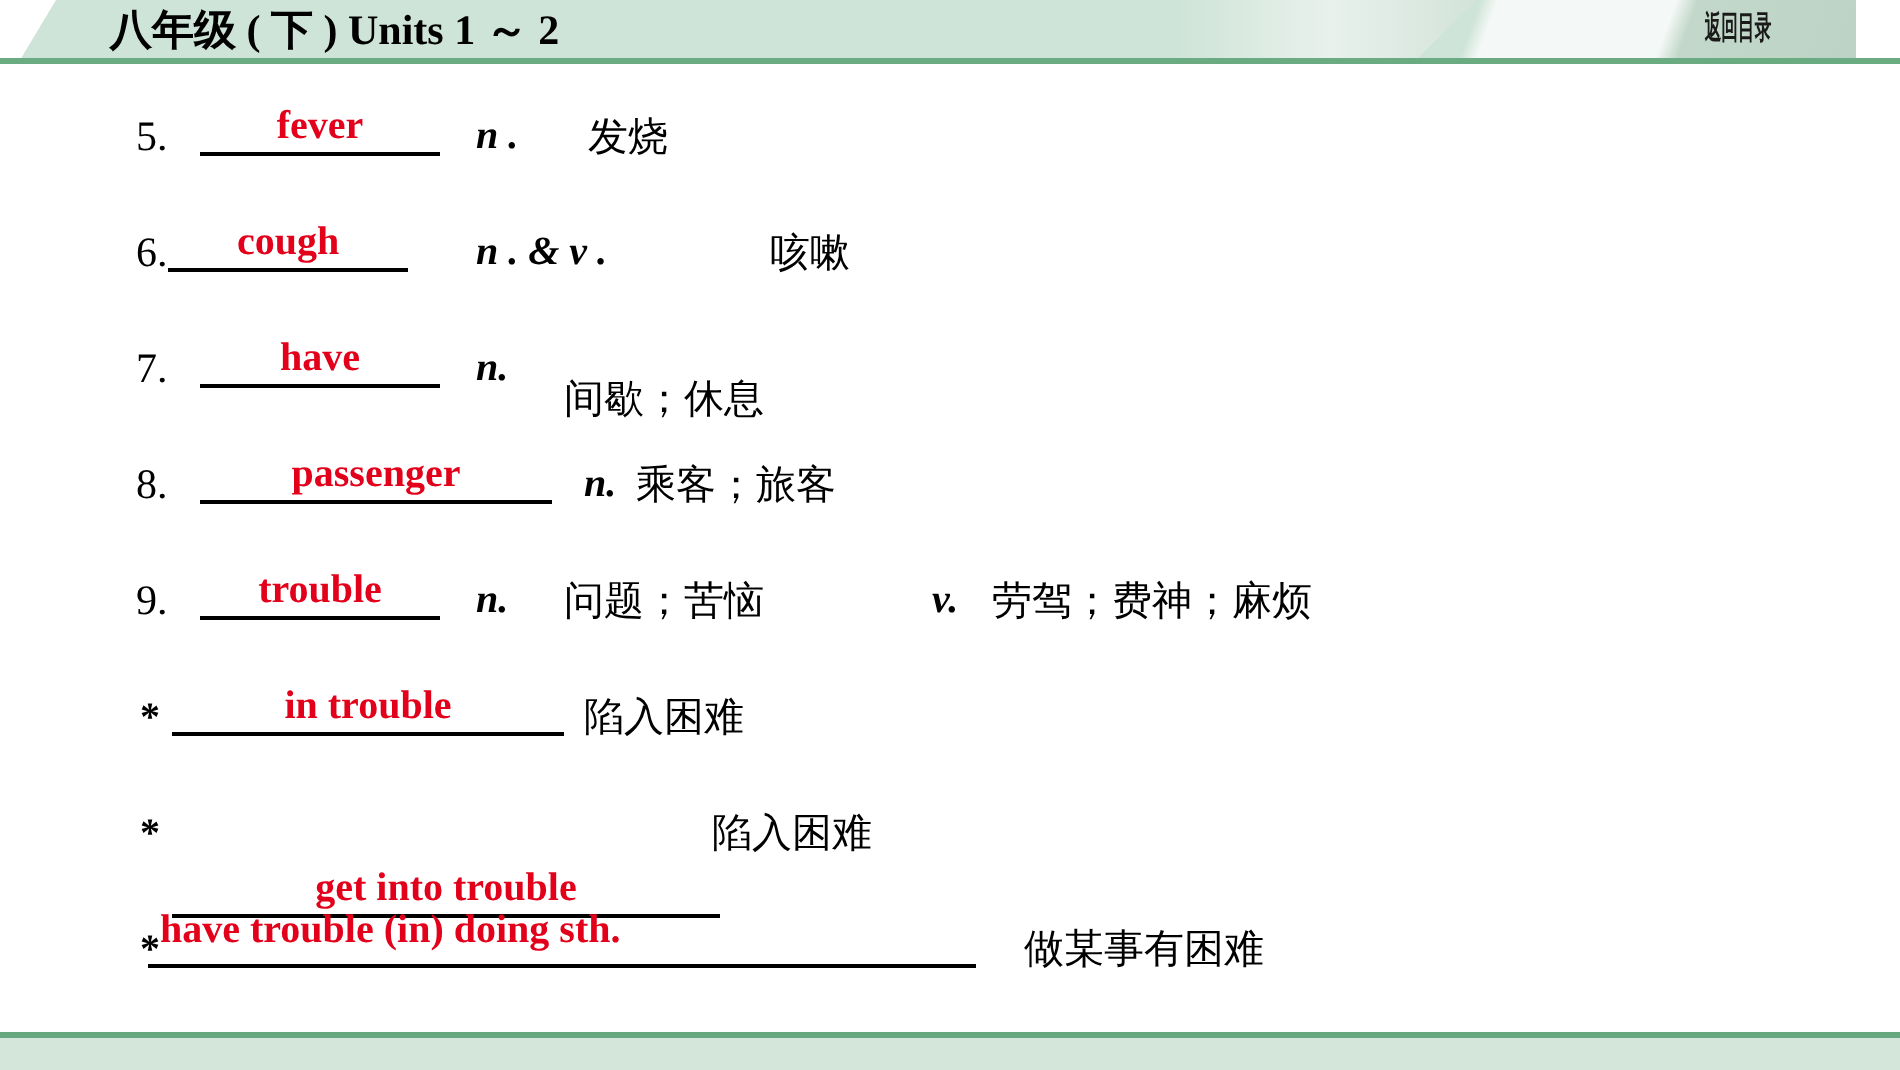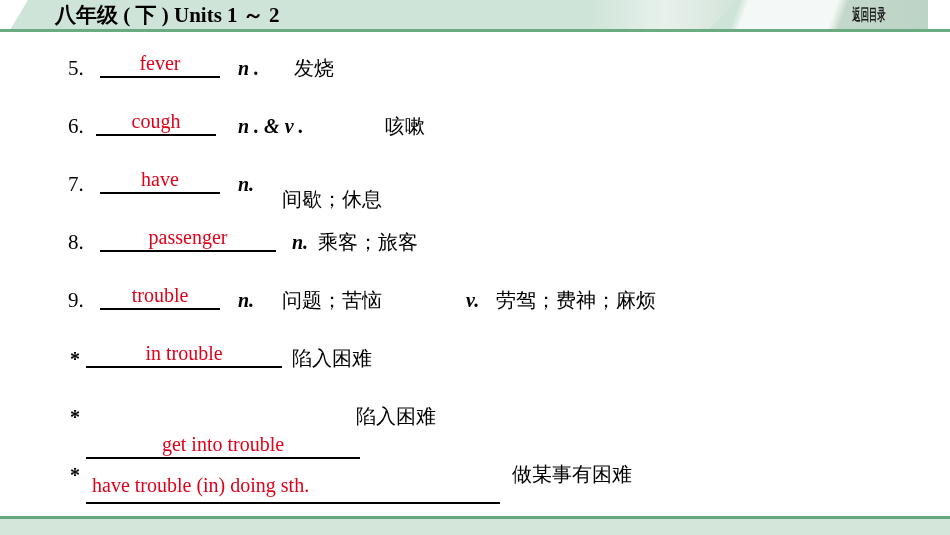--- a/index.html
+++ b/index.html
@@ -114,21 +114,21 @@
     text-align: center;
   }
   .answer {
     position: absolute;
     left: 0;
     width: 100%;
     bottom: 2px;
     text-align: center;
     color: #e2001a;
     font-size: 20px;
-    font-weight: normal;
+    font-weight: bold;
     font-family: "Liberation Serif", "DejaVu Serif", serif;
     white-space: nowrap;
     line-height: 22px;
   }
   .answer.wrap {
     white-space: normal;
     bottom: auto;
     top: -2px;
     line-height: 23px;
     text-align: left;
@@ -186,21 +186,21 @@
     <span class="marker" style="left:68px; top:6px;">5.</span>
     <span class="blank" style="left:100px; top:0px; width:120px;">
       <span class="answer">fever</span>
     </span>
     <span class="pos" style="left:238px; top:7px;">n .</span>
     <span class="meaning" style="left:294px; top:5px;">发烧</span>
   </div>
 
   <div class="row" style="top:72px;">
     <span class="marker" style="left:68px; top:6px;">6.</span>
-    <span class="blank" style="left:96px; top:0px; width:120px;">
+    <span class="blank" style="left:84px; top:0px; width:120px;">
       <span class="answer">cough</span>
     </span>
     <span class="pos" style="left:238px; top:7px;text-align:center;">n .  &amp; v .</span>
     <span class="meaning" style="left:385px; top:5px;">咳嗽</span>
   </div>
 
   <div class="row" style="top:130px;">
     <span class="marker" style="left:68px; top:6px;">7.</span>
     <span class="blank" style="left:100px; top:0px; width:120px;">
       <span class="answer">have</span>
@@ -240,21 +240,21 @@
   <div class="row" style="top:362px;">
     <span class="marker star" style="left:70px; top:8px;">*</span>
     <span class="blank" style="left:86px; top:0px; width:274px;margin-top:33px;">
       <span class="answer">get into trouble</span>
     </span>
     <span class="meaning" style="left:356px; top:5px;">陷入困难</span>
   </div>
 
   <div class="row" style="top:420px;">
     <span class="marker star" style="left:70px; top:8px;">*</span>
-    <span class="blank" style="left:86px; top:0px; width:414px; height:26px;margin-top:20px;">
+    <span class="blank" style="left:74px; top:0px; width:414px; height:26px;">
       <span class="answer wrap" style="width:330px;">have trouble (in) doing sth.</span>
     </span>
     <span class="meaning" style="left:512px; top:5px;">做某事有困难</span>
   </div>
 
 </div>
 
 <div class="footer-line"></div>
 <div class="footer-band"></div>
 

